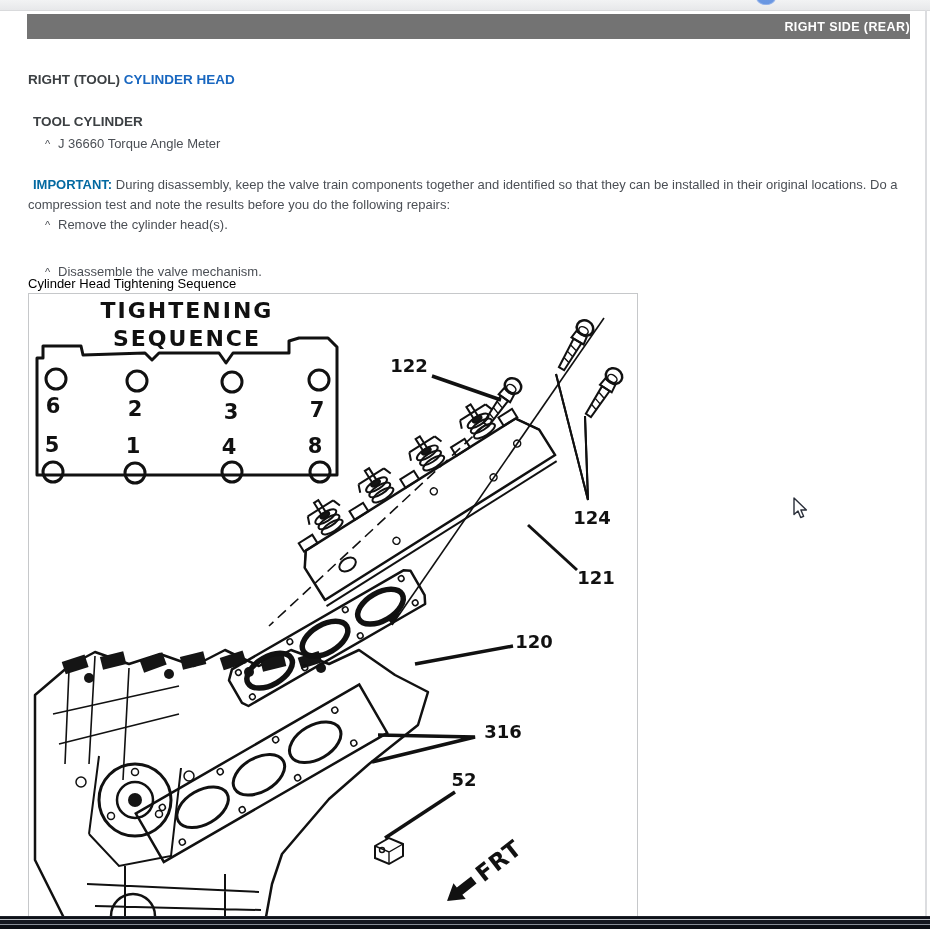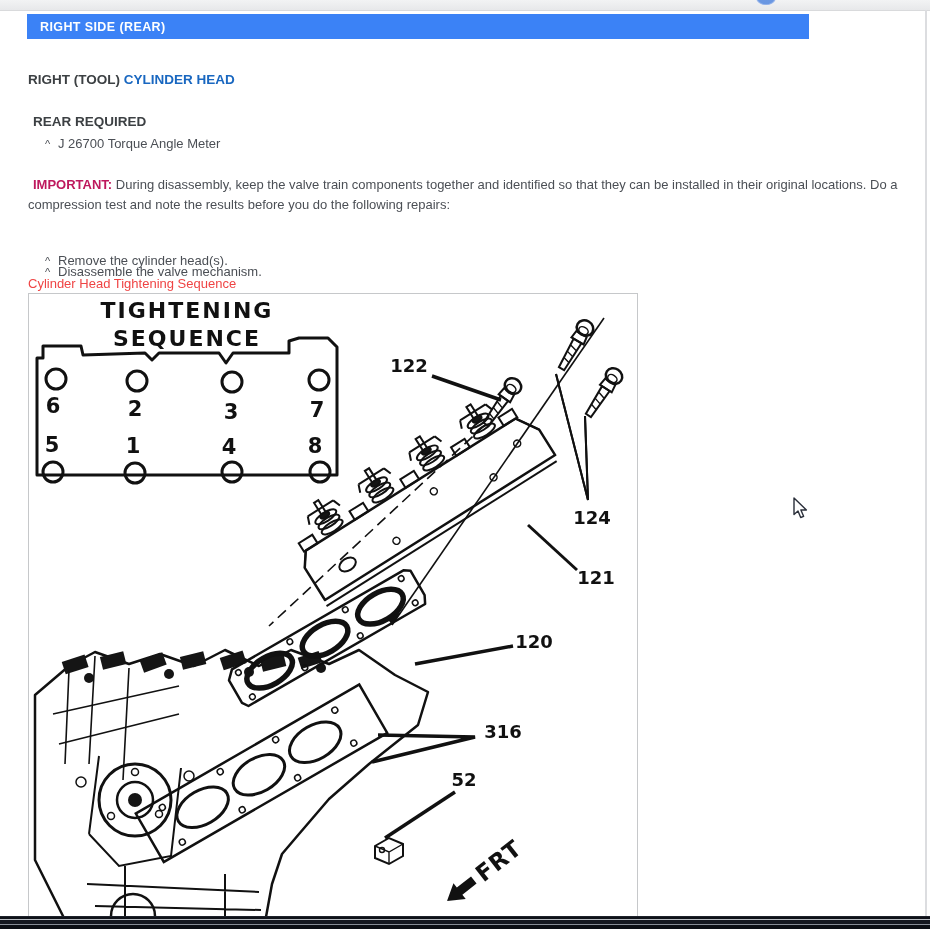--- a/index.html
+++ b/index.html
@@ -7,33 +7,33 @@
     width:930px;height:929px;position:relative;overflow:hidden;
     background:#ffffff;
     font-family:"Liberation Sans","DejaVu Sans",sans-serif;
     color:#4b4f55;
   }
   .top-strip{position:absolute;left:0;top:0;width:930px;height:10px;
     background:linear-gradient(#f2f3f4,#e7e8ea);border-bottom:1px solid #d9dadc;}
   .browser-icon-partial{position:absolute;left:756px;top:0;width:20px;height:5px;
     background:radial-gradient(ellipse at 50% -60%, #5b8de0 0 60%, #9db9ec 70%, transparent 75%);
     border-bottom-left-radius:10px;border-bottom-right-radius:10px;opacity:.9;}
-  .section-bar{position:absolute;left:27px;top:14px;width:782px;height:25px;
-    background:#3b82f6;display:flex;align-items:center;}
+  .section-bar{position:absolute;left:27px;top:14px;width:883px;height:25px;
+    background:#737373;display:flex;align-items:center;justify-content:flex-end;}
   .section-bar span{color:#ffffff;font-weight:bold;font-size:12.5px;letter-spacing:.4px;margin-left:13px;}
   .scroll-edge{position:absolute;left:925px;top:10px;width:2px;height:906px;background:#dcdde0;}
 
   .page-title{position:absolute;left:28px;top:72px;font-size:13.5px;font-weight:bold;color:#3c4043;}
   .page-title .link{color:#1967c0;cursor:pointer;text-align:center;}
   .tool-heading{position:absolute;left:33px;top:114px;font-size:13.5px;font-weight:bold;color:#3c4043;}
   .bullet-line{position:absolute;font-size:13px;color:#4b4f55;}
   .bullet-line .caret{display:inline-block;width:13px;font-size:11px;color:#4b4f55;}
   .important-para{position:absolute;left:28px;top:175px;width:880px;font-size:13px;line-height:20px;color:#4b4f55;text-indent:5px;}
-  .important-para b{color:#be185d;text-align:right;}
-  .fig-caption{position:absolute;left:28px;top:276px;font-size:13px;color:#ef4444;}
+  .important-para b{color:#0369a1;text-align:right;}
+  .fig-caption{position:absolute;left:28px;top:276px;font-size:13px;color:#000000;}
   .figure-box{position:absolute;left:28px;top:293px;width:608px;height:636px;
     border:1px solid #c6c8ca;background:#fff;}
   .figure-box svg{display:block;}
 
   .bottom-bar{position:absolute;left:0;top:916px;width:930px;height:13px;
     background:linear-gradient(#1d212a 0 1.5px,#0e1118 1.5px 3px,#b8bcc2 3px 4.5px,
       #14171f 4.5px 8px,#878d96 8px 9.5px,#0b0e14 9.5px 13px);}
   .cursor{position:absolute;left:792px;top:497px;}
 
   text.seqnum{font-family:"DejaVu Sans",sans-serif;font-weight:bold;font-size:21px;fill:#111;}
@@ -48,25 +48,25 @@
 <div class="top-strip"></div>
 <div class="browser-icon-partial"></div>
 <div class="scroll-edge"></div>
 
 <div class="section-bar">
   <span>RIGHT SIDE (REAR)</span>
 </div>
 
 <div class="page-title"><span>RIGHT (TOOL) </span><span class="link">CYLINDER HEAD</span></div>
 
-<div class="tool-heading">REAR REQUIRED</div>
-<div class="bullet-line" style="left:45px;top:136px;"><span class="caret">^</span><span>J 26700 Torque Angle Meter</span></div>
+<div class="tool-heading">TOOL CYLINDER</div>
+<div class="bullet-line" style="left:45px;top:136px;"><span class="caret">^</span><span>J 36660 Torque Angle Meter</span></div>
 
 <div class="important-para"><b>IMPORTANT:</b><span> During disassembly, keep the valve train components together and identified so that they can be installed in their original locations. Do a compression test and note the results before you do the following repairs:</span></div>
-<div class="bullet-line" style="left:45px;top:217px;margin-top:36px;"><span class="caret">^</span><span>Remove the cylinder head(s).</span></div>
+<div class="bullet-line" style="left:45px;top:217px;"><span class="caret">^</span><span>Remove the cylinder head(s).</span></div>
 <div class="bullet-line" style="left:45px;top:237px;margin-top:27px;"><span class="caret">^</span><span>Disassemble the valve mechanism.</span></div>
 
 <div class="fig-caption">Cylinder Head Tightening Sequence</div>
 
 <div class="figure-box">
 <svg width="608" height="634" viewBox="0 0 608 634">
 
   <text class="diagtitle" x="158" y="24" text-anchor="middle">TIGHTENING</text>
   <text class="diagtitle" x="158" y="52" text-anchor="middle">SEQUENCE</text>
 

